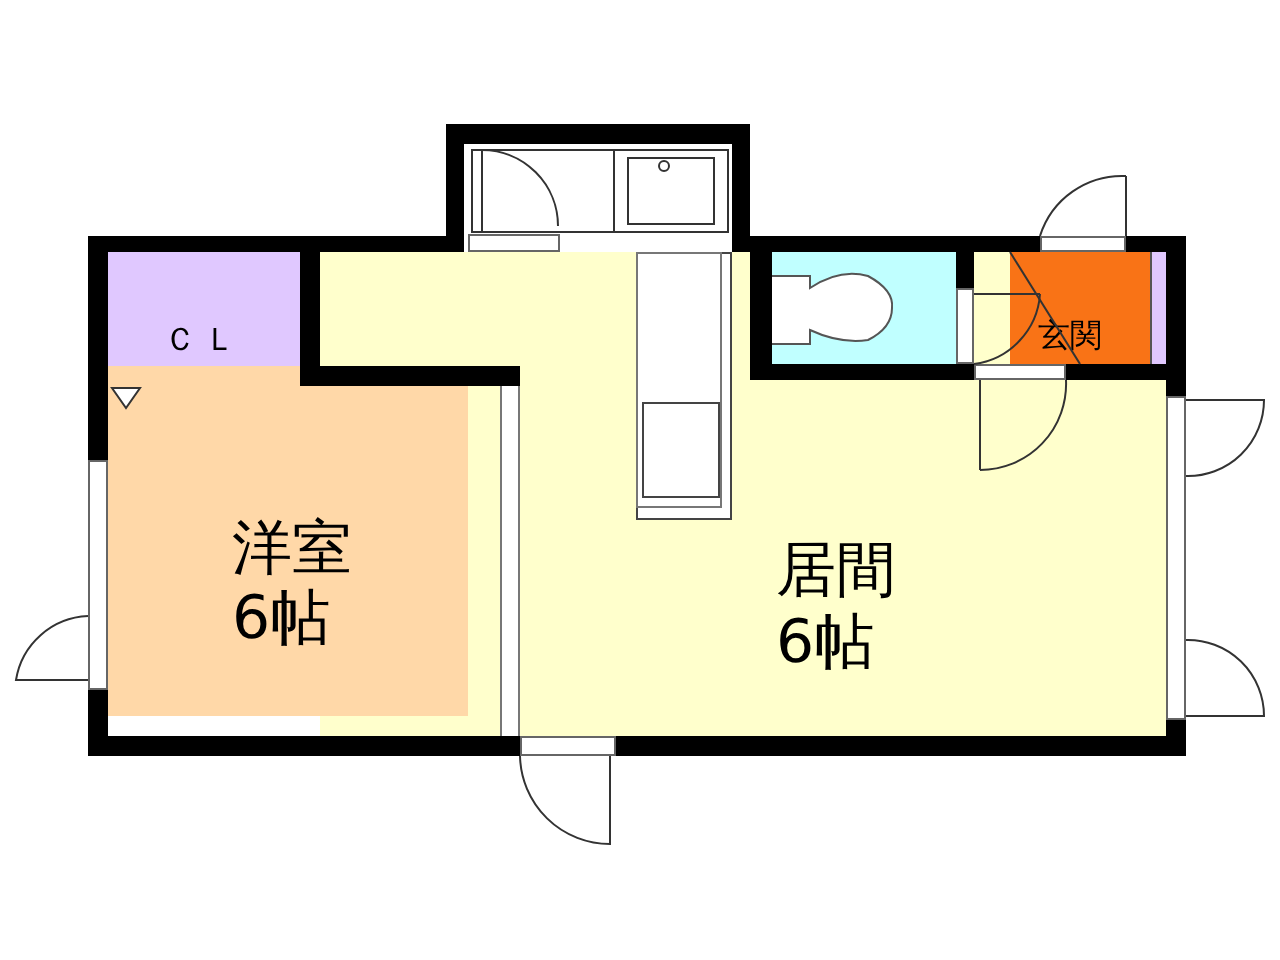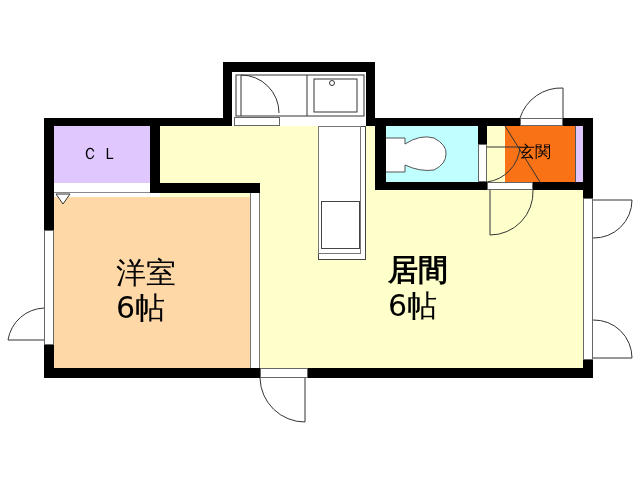--- a/index.html
+++ b/index.html
@@ -1,34 +1,34 @@
 <!DOCTYPE html>
 <html><head>
 <meta charset="utf-8">
 <style>
   html, body { margin:0; padding:0; background:#ffffff; }
   body { width:640px; height:480px; position:relative; overflow:hidden; font-family:"DejaVu Sans", sans-serif; }
   .abs { position:absolute; box-sizing:border-box; }
   .wall { background:#000; }
-  .room-label { position:absolute; color:#000; line-height:1.05; }
+  .room-label { position:absolute; color:#000; line-height:1.05;margin-top:16px; }
   svg { position:absolute; left:0; top:0; }
 </style>
 </head>
 <body>
 
 <div class="abs" style="left:160px;top:126px;width:215px;height:242px;background:#ffffcc;"></div>
 <div class="abs" style="left:250px;top:190px;width:340px;height:178px;background:#ffffcc;"></div>
 <div class="abs" style="left:487px;top:126px;width:18px;height:56px;background:#ffffcc;"></div>
 
 <div class="abs" style="left:54px;top:126px;width:96px;height:57px;background:#e0c8ff;">
   <div class="room-label" style="left:0;top:20px;width:96px;text-align:center;font-size:16px;letter-spacing:4px;">ＣＬ</div>
 </div>
 <div class="abs" style="left:54px;top:183px;width:96px;height:10px;background:#fff;border-bottom:1px solid #888;"></div>
 
-<div class="abs" style="left:54px;top:197px;width:196px;height:175px;background:#ffd8a8;">
+<div class="abs" style="left:54px;top:183px;width:180px;height:175px;background:#ffd8a8;">
   <div class="room-label" style="left:62px;top:60px;font-size:30px;">洋室</div>
   <div class="room-label" style="left:62px;top:95px;font-size:30px;">6帖</div>
 </div>
 <div class="abs" style="left:250px;top:193px;width:10px;height:175px;background:#fff;border-left:1px solid #777;border-right:1px solid #777;"></div>
 
 <div class="abs" style="left:386px;top:126px;width:92px;height:56px;background:#c0ffff;"></div>
 
 <div class="abs" style="left:505px;top:126px;width:70px;height:56px;background:#f97316;">
   <div class="room-label" style="left:14px;top:18px;font-size:16px;">玄関</div>
 </div>
@@ -88,14 +88,14 @@
   <path d="M593,200 L632,200 A38,38 0 0 1 593,238" fill="none" stroke="#333" stroke-width="1"></path>
   <path d="M593,320 A38,38 0 0 1 632,358 L593,358" fill="none" stroke="#333" stroke-width="1"></path>
 
   <path d="M44,308 A38,38 0 0 0 8,340 L44,340" fill="none" stroke="#333" stroke-width="1"></path>
 
   <path d="M260,378 A45,45 0 0 0 305,422 L305,378" fill="none" stroke="#333" stroke-width="1"></path>
 
   <polygon points="56,194 70,194 63,204" fill="#fff" stroke="#333" stroke-width="1"></polygon>
 </svg>
 
-<div class="room-label" style="left:388px;top:254px;font-size:30px;font-weight:bold;">居間</div>
+<div class="room-label" style="left:388px;top:254px;font-size:30px;">居間</div>
 <div class="room-label" style="left:388px;top:290px;font-size:30px;">6帖</div>
 
 </body></html>

